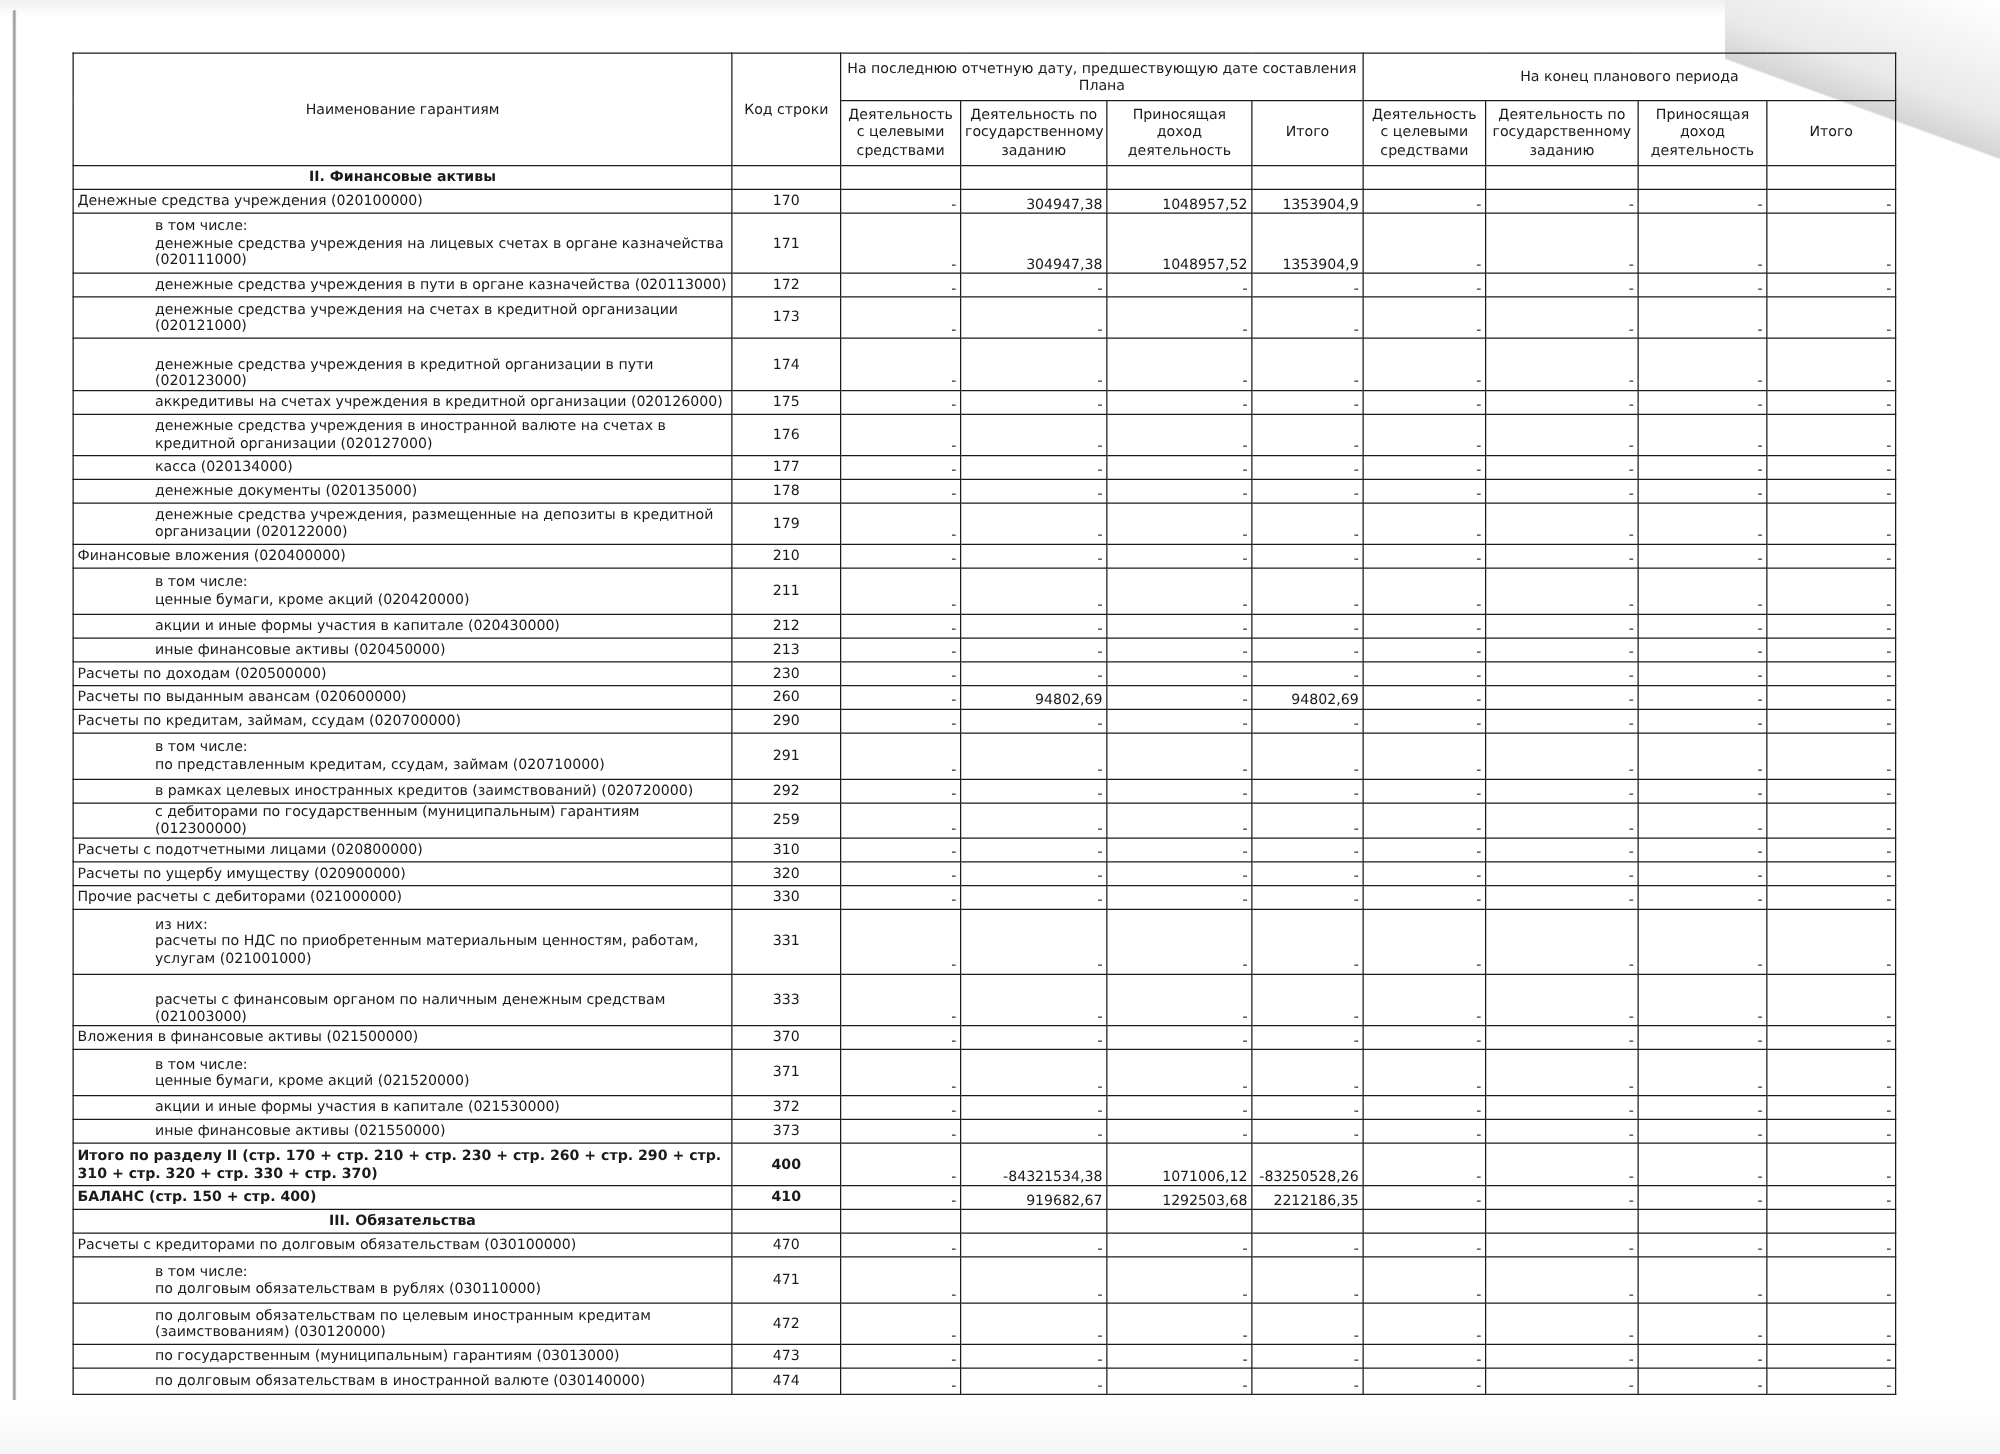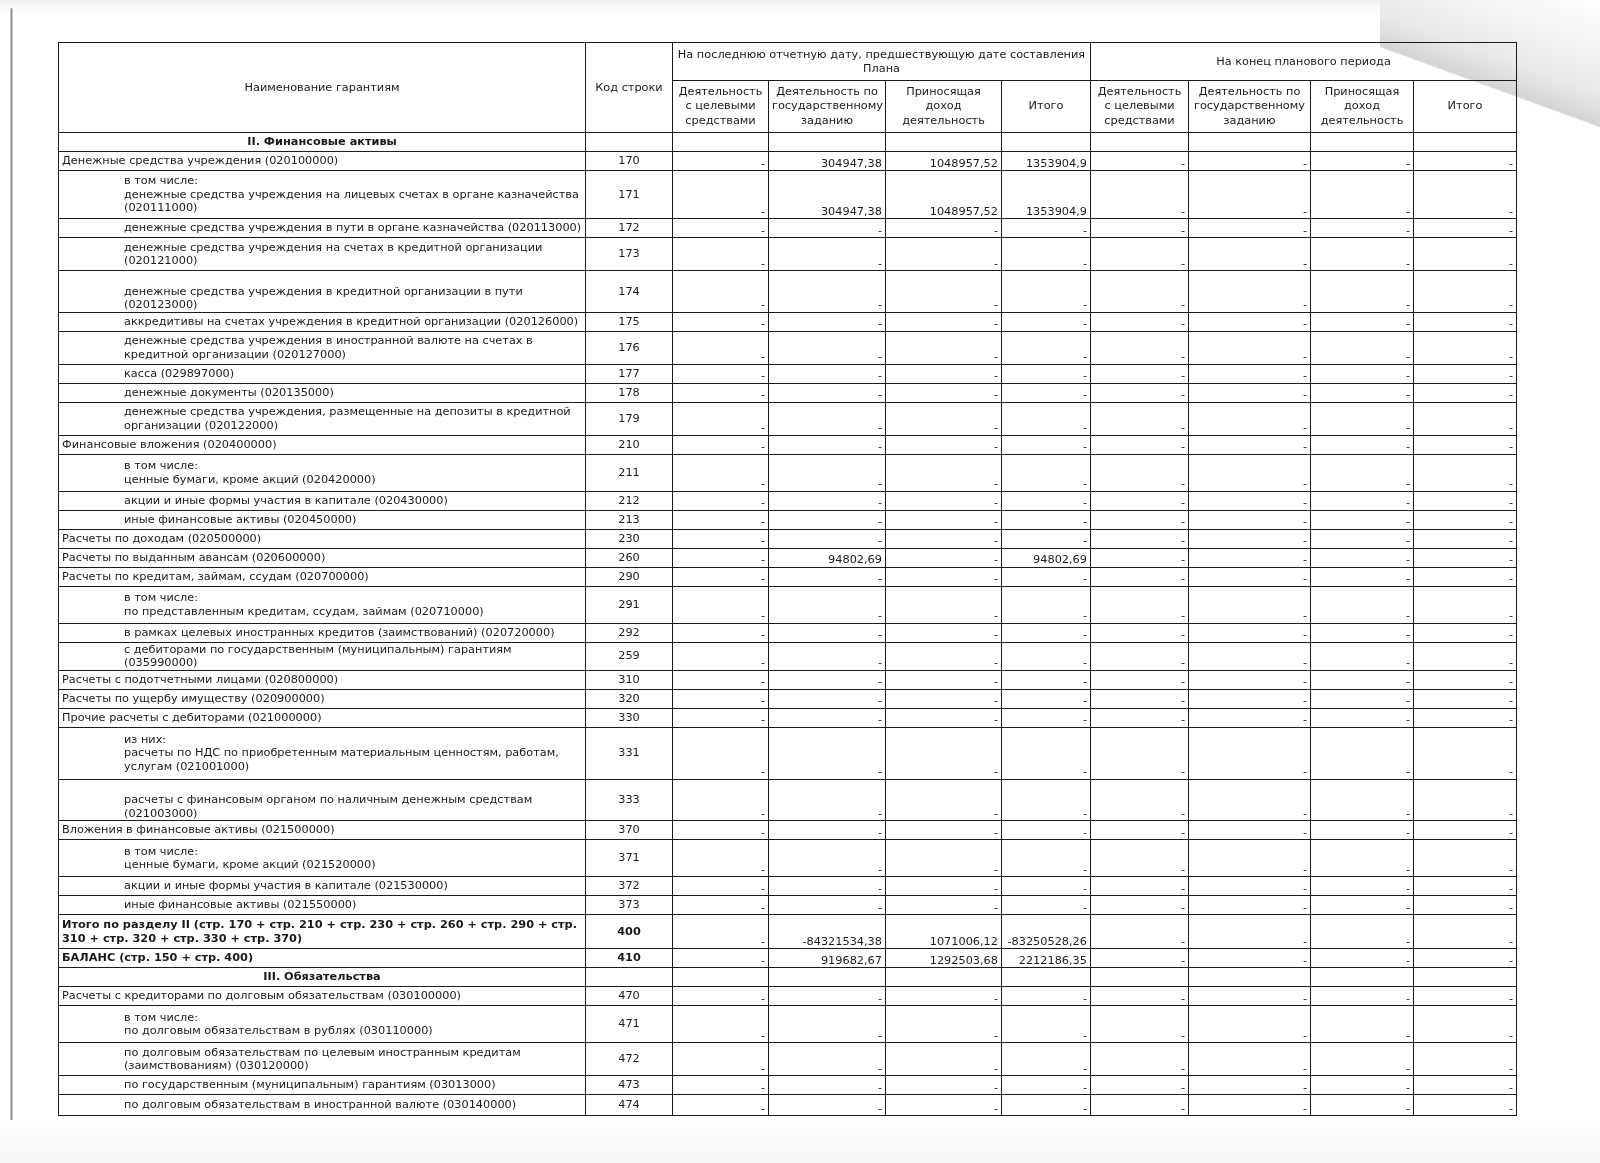--- a/index.html
+++ b/index.html
@@ -185,21 +185,21 @@
         <td class="val">-</td>
         <td class="val">-</td>
         <td class="val">-</td>
         <td class="val">-</td>
         <td class="val">-</td>
         <td class="val">-</td>
         <td class="val">-</td>
         <td class="val">-</td>
       </tr>
       <tr style="height: 19px;">
-        <td class="name ind"><span>касса (029897000)</span></td>
+        <td class="name ind"><span>касса (020134000)</span></td>
         <td class="code">177</td>
         <td class="val">-</td>
         <td class="val">-</td>
         <td class="val">-</td>
         <td class="val">-</td>
         <td class="val">-</td>
         <td class="val">-</td>
         <td class="val">-</td>
         <td class="val">-</td>
       </tr>
@@ -329,21 +329,21 @@
         <td class="val">-</td>
         <td class="val">-</td>
         <td class="val">-</td>
         <td class="val">-</td>
         <td class="val">-</td>
         <td class="val">-</td>
         <td class="val">-</td>
         <td class="val">-</td>
       </tr>
       <tr style="height: 19px;">
-        <td class="name ind"><span>с дебиторами по государственным (муниципальным) гарантиям (035990000)</span></td>
+        <td class="name ind"><span>с дебиторами по государственным (муниципальным) гарантиям (012300000)</span></td>
         <td class="code">259</td>
         <td class="val">-</td>
         <td class="val">-</td>
         <td class="val">-</td>
         <td class="val">-</td>
         <td class="val">-</td>
         <td class="val">-</td>
         <td class="val">-</td>
         <td class="val">-</td>
       </tr>

